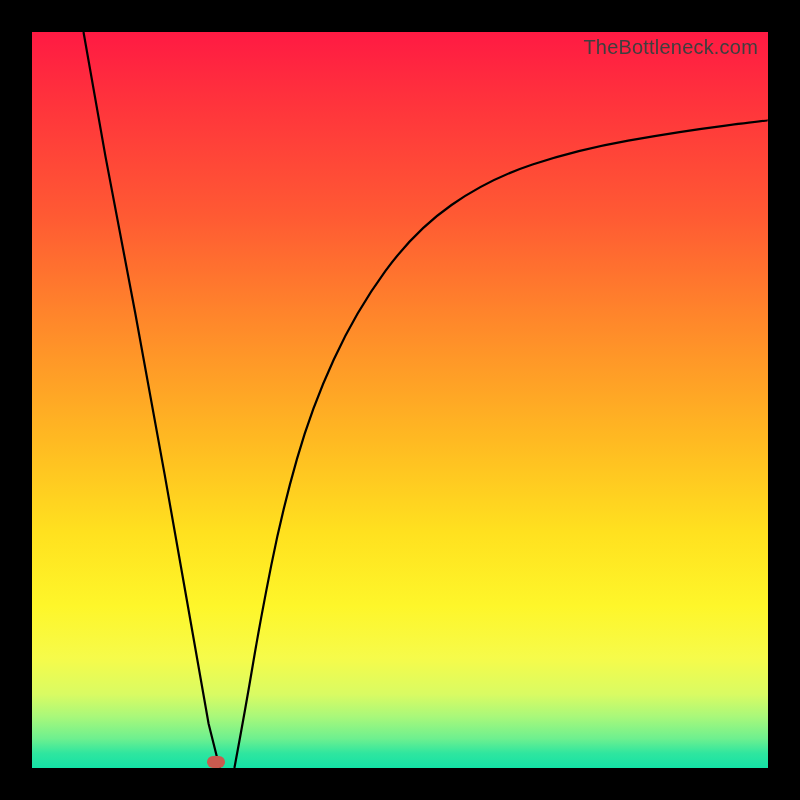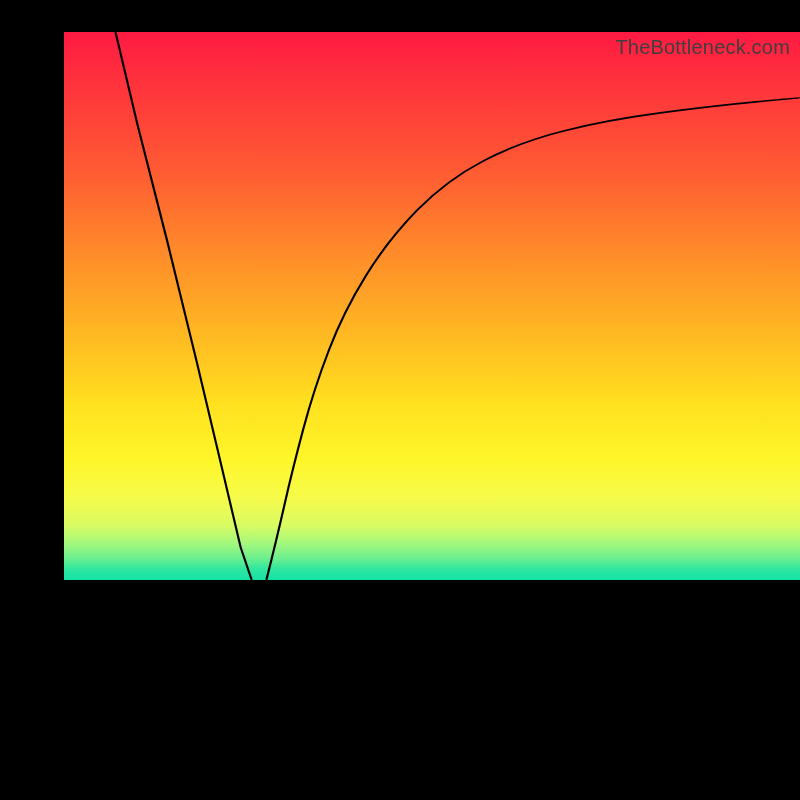--- a/index.html
+++ b/index.html
@@ -15,23 +15,22 @@
     position: relative;
     width: 800px;
     height: 800px;
     background: #000;
   }
   .plot-area {
     position: absolute;
     left: 32px;
     top: 32px;
     width: 736px;
-    height: 548px;
+    height: 736px;
     overflow: hidden;
-    margin-left: 32px;
   }
   .gradient-bg {
     position: absolute;
     inset: 0;
     
     background: linear-gradient(
       to bottom,
       #ff1a43 0%,
       #ff2f3d 8%,
       #ff5a33 25%,

